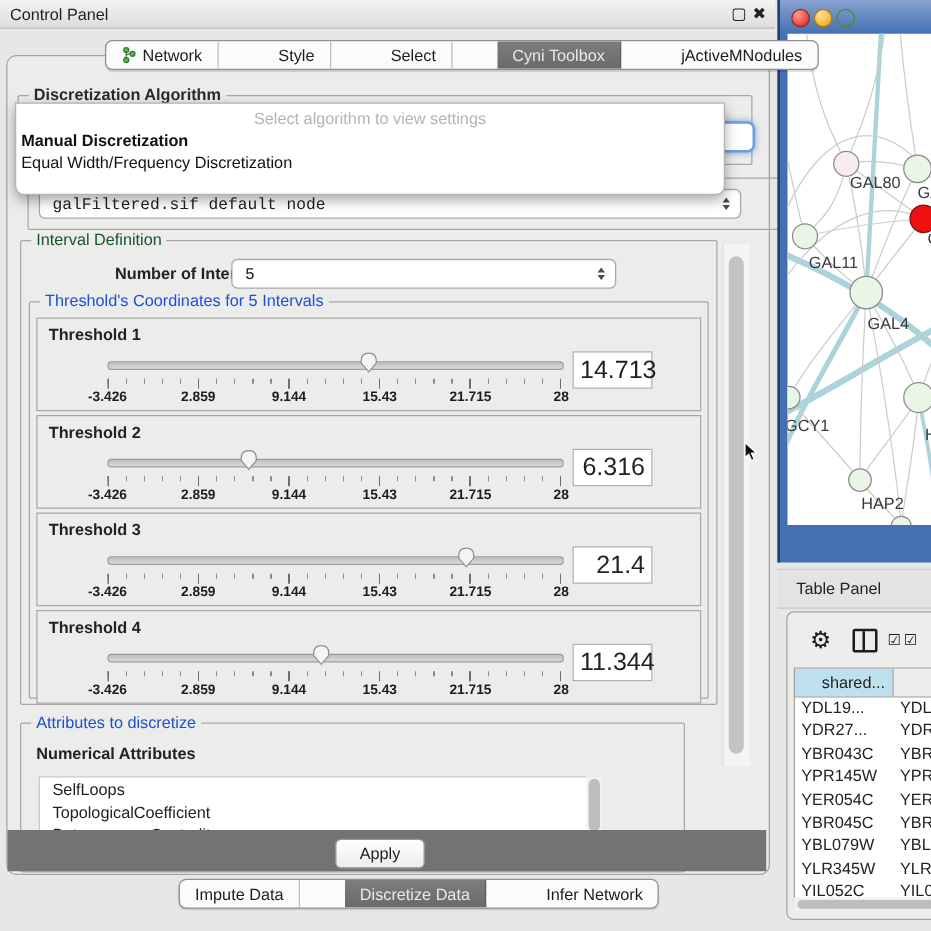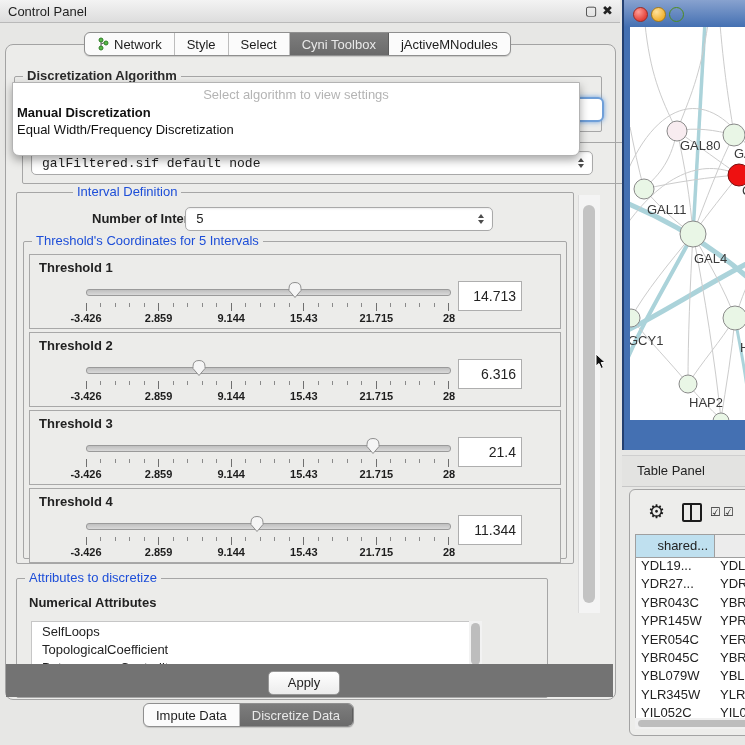--- a/index.html
+++ b/index.html
@@ -7,31 +7,31 @@
   #app{position:relative;width:745px;height:745px;background:#e7e7e5;overflow:hidden;}
   .abs{position:absolute;}
 
   
   #titlebar{left:0;top:0;width:620px;height:22px;background:linear-gradient(#f3f3f3,#dddddd);border-bottom:1px solid #b9b9b9;}
   #title{left:8px;top:4px;color:#1f1f1f;}
   .winicon{top:3px;font-size:13px;color:#222;cursor:default;}
   #main-border{left:5px;top:44px;width:609px;height:654px;border:1px solid #a3a3a3;border-radius:8px;background:#ececea;}
 
   
-  .seg{display:flex;height:22px;border:1px solid #8f8f8f;border-radius:6px;background:#fbfbfb;overflow:hidden;box-shadow:0 1px 1px rgba(0,0,0,.15);}
+  .seg{display:flex;height:22px;border:1px solid #8f8f8f;border-radius:6px;background:#fbfbfb;overflow:hidden;box-shadow:0 1px 1px rgba(0,0,0,.15);gap:36px;}
   .seg .t{display:flex;align-items:center;gap:5px;padding:0 12px;border-right:1px solid #bdbdbd;color:#1c1c1c;white-space:nowrap;}
   .seg .t:last-child{border-right:none;}
   .seg .t.sel{background:linear-gradient(#7d7d7d,#6a6a6a);color:#e9e9e9;border-right:1px solid #5d5d5d;}
   #top-tabs{left:84px;top:32px;z-index:6;}
   #bottom-tabs{left:143px;top:703px;z-index:6;}
 
   
   .group{border:1px solid #a6a6a6;border-radius:2px;}
   .legend{position:absolute;top:-9px;left:8px;background:#ececea;padding:0 4px;white-space:nowrap;}
-  .leg-green{color:#1d4ed8;margin-left:48px;}
+  .leg-green{color:#14532d;}
   .leg-blue{color:#1d4ed8;}
   .leg-dark{color:#2a2a2a;}
 
   
   .combo{position:absolute;background:#fff;border:1px solid #a9a9a9;border-radius:5px;display:flex;align-items:center;box-shadow:inset 0 1px 2px rgba(0,0,0,.08);}
   .combo .val{flex:1;padding:0 10px;white-space:nowrap;overflow:hidden;font-family:Liberation Mono, monospace;}
   .spin{width:15px;display:flex;flex-direction:column;align-items:center;gap:2px;margin-right:4px;}
   .spin i{display:block;width:0;height:0;border-left:3.5px solid transparent;border-right:3.5px solid transparent;}
   .spin .up{border-bottom:4.5px solid #4c4c4c;}
   .spin .dn{border-top:4.5px solid #4c4c4c;}
@@ -46,21 +46,21 @@
   
   .tbox{position:relative;width:530px;height:73px;margin-bottom:3px;border:1px solid #a8a8a8;background:#ececea;}
   .tlabel{position:absolute;left:9px;top:5px;font-weight:bold;}
   .slider{position:absolute;left:56px;top:28px;width:363px;height:38px;}
   .track{position:absolute;left:0;top:6px;width:100%;height:5px;border-radius:3px;background:linear-gradient(#bfbfbf,#d9d9d9);border:1px solid #9a9a9a;}
   .ticks{position:absolute;left:0;width:363px;}
   .tmin{top:20px;height:4px;background-image:repeating-linear-gradient(to right,#8a8a8a 0 1px,transparent 1px 14.48px);}
   .tmaj{top:20px;height:8px;background-image:repeating-linear-gradient(to right,#6f6f6f 0 1px,transparent 1px 72.4px);}
   .thumb{position:absolute;top:-2px;transform:translateX(-50%);}
   .slabels span{position:absolute;top:29px;transform:translateX(-50%);font-size:11px;font-weight:bold;color:#1d1d1d;white-space:nowrap;}
-  .vbox{position:absolute;right:38px;top:26px;width:52px;height:28px;background:#fff;border:1px solid #aeaeae;text-align:right;padding:0 5px;line-height:28px;font-size:14px;}
+  .vbox{position:absolute;right:38px;top:26px;width:52px;height:28px;background:#fff;border:1px solid #aeaeae;text-align:right;padding:0 5px;line-height:28px;font-size:20px;}
 
   
   #attr-list{position:absolute;left:14px;top:42px;width:436px;height:46px;background:#fff;border:1px solid #c6c6c6;overflow:hidden;padding:1px 0 0 10px;line-height:18px;}
   #attr-scroll{position:absolute;left:452px;top:42px;width:13px;height:46px;background:#f2f2f2;}
   #attr-scroll i{position:absolute;left:2px;top:2px;width:9px;height:42px;background:#bdbdbd;border-radius:5px;}
 
   
   #vscroll{left:578px;top:195px;width:21px;height:418px;background:#f4f4f4;border-left:1px solid #dcdcdc;}
   #vscroll i{position:absolute;left:4px;top:10px;width:12px;height:398px;background:#c3c3c3;border-radius:6px;}
 
@@ -275,20 +275,23 @@
   <div class="abs" id="apply-bar">
     <div id="apply-btn">Apply</div>
   </div>
 
   <div class="abs seg" id="bottom-tabs">
     <div class="t">
         <span>Impute Data</span>
       </div>
     <div class="t sel">
         <span>Discretize Data</span>
+      </div>
+    <div class="t">
+        <span>Infer Network</span>
       </div>
   </div>
 
   <div class="abs" id="net-win">
     <div id="net-title">
       <span class="light" style="left:9px;background:radial-gradient(circle at 35% 30%,#ff9d96,#e3423a 70%);border:1px solid #9c2a22;"></span>
       <span class="light" style="left:27px;background:radial-gradient(circle at 35% 30%,#ffe29a,#f2b233 70%);border:1px solid #a97b12;"></span>
       <span class="light" style="left:45px;background:radial-gradient(circle at 35% 30%,#c7f09a,#76c center 70%,#6cbf2e 70%);border:1px solid #4e8d1d;"></span>
     </div>
     <div id="net-canvas">

